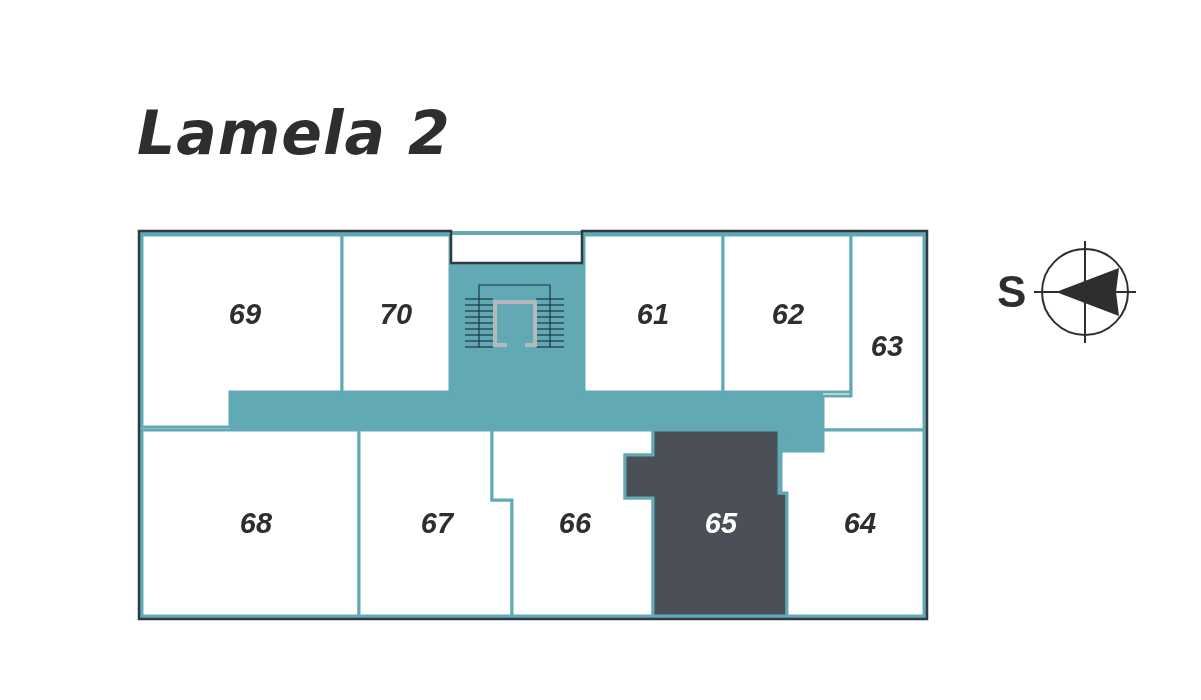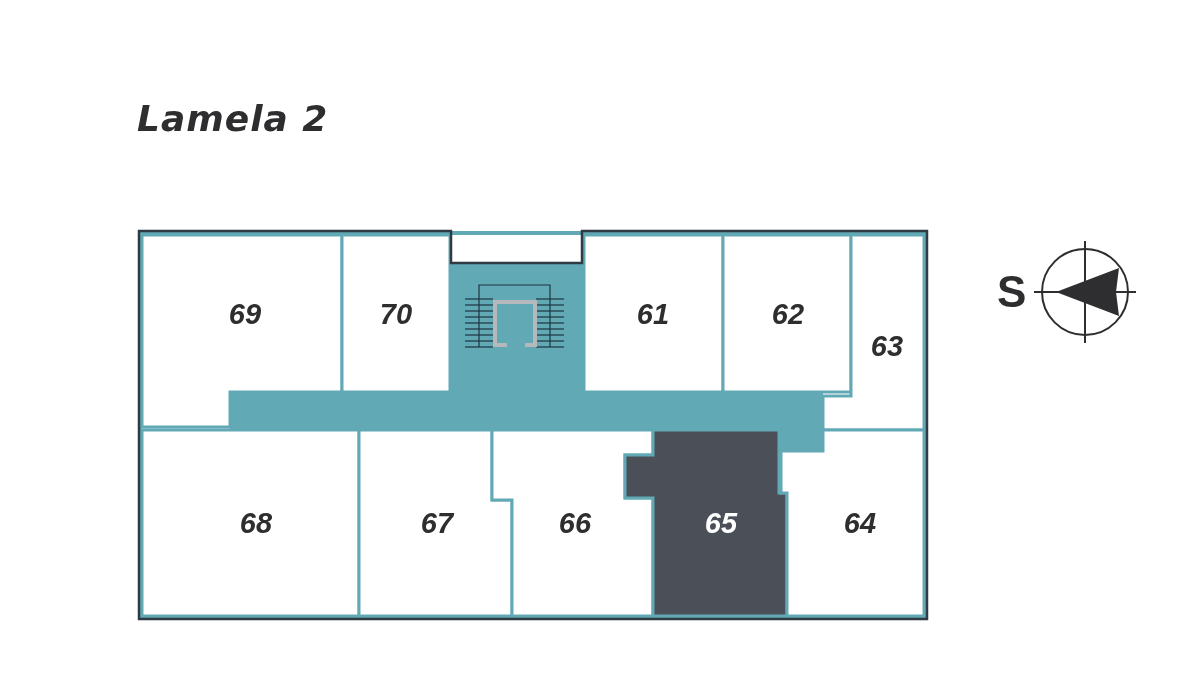--- a/index.html
+++ b/index.html
@@ -1,17 +1,17 @@
 <!DOCTYPE html>
 <html><head>
 <meta charset="utf-8">
 <style>
   html,body{margin:0;padding:0;background:#ffffff;}
   body{width:1201px;height:700px;position:relative;overflow:hidden;font-family:"Liberation Sans",sans-serif;}
-  .title{position:absolute;left:137px;top:98px;font-size:36px;font-weight:bold;font-style:italic;color:#2e2e30;letter-spacing:1px;font-family:"DejaVu Sans",sans-serif;}
+  .title{position:absolute;left:137px;top:98px;font-size:60px;font-weight:bold;font-style:italic;color:#2e2e30;letter-spacing:1px;font-family:"DejaVu Sans",sans-serif;}
   svg{position:absolute;left:0;top:0;}
   .lbl{font-family:"Liberation Sans",sans-serif;font-weight:bold;font-style:italic;font-size:29px;text-anchor:middle;fill:#2e2e30;}
   .lbl.sel{fill:#ffffff;}
   .compass-s{font-family:"Liberation Sans",sans-serif;font-weight:bold;font-size:44px;fill:#2e2e30;}
   .room{cursor:pointer;}
 </style>
 </head>
 <body>
 
 <div class="title">Lamela 2</div>

